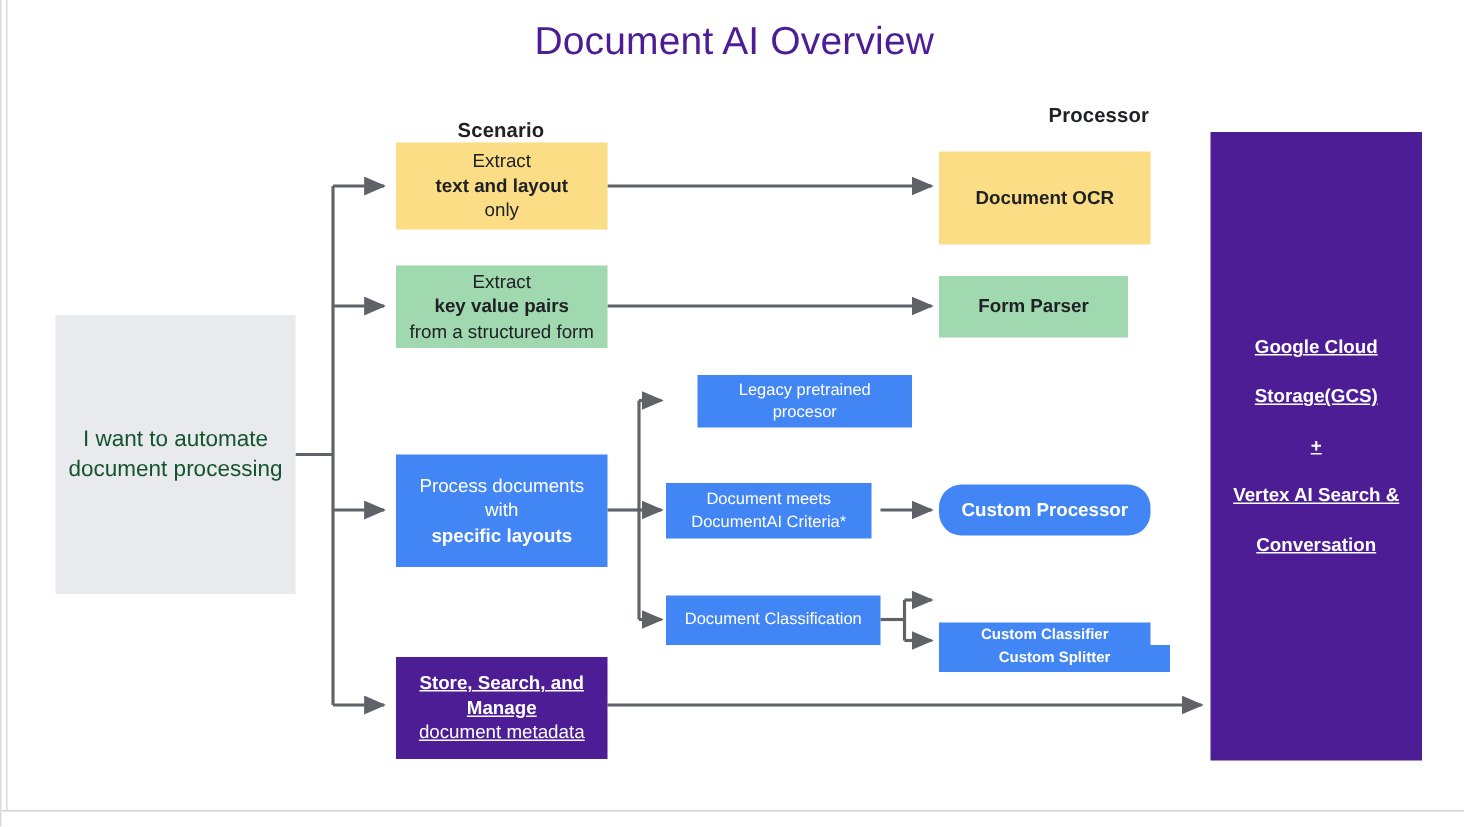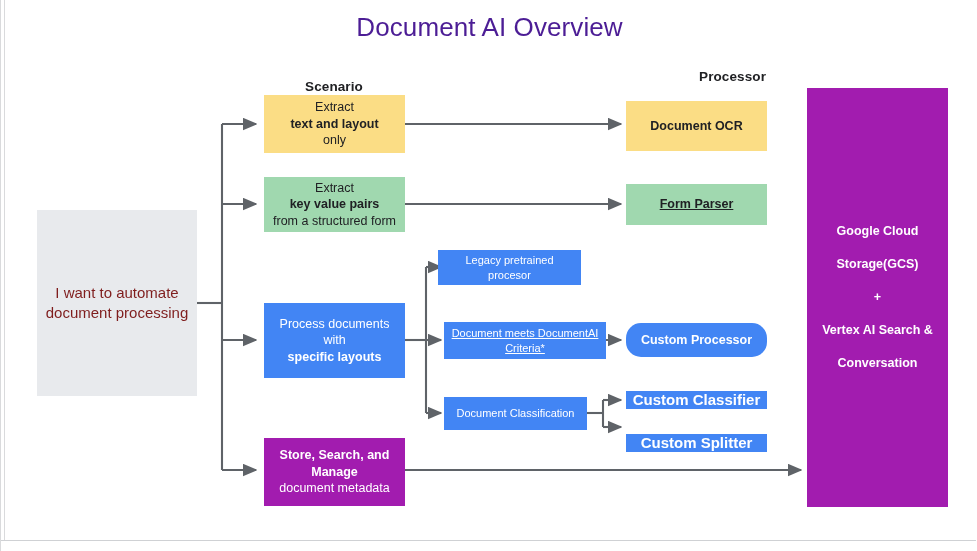--- a/index.html
+++ b/index.html
@@ -67,30 +67,30 @@
     position: absolute;
     box-sizing: border-box;
     display: flex;
     align-items: center;
     text-align: center;
     line-height: 1.32;
     padding: 2px 6px;
   }
   .node span { display: block; width: 100%; }
 
-  .n-grey   { background: #e8eaed; color: #7f1d1d; }
+  .n-grey   { background: #e8eaed; color: #14532d; }
   .n-yellow { background: #fbdd85; color: #202124; }
   .n-green  { background: #a0d8af; color: #202124; }
   .n-blue   { background: #4285f4; color: #ffffff; }
-  .n-dblue  { background: #a21caf; color: #ffffff; }
+  .n-dblue  { background: #4c1d95; color: #ffffff; text-decoration: underline; }
 
   .sz-lg  { font-size: 15px; }
   .sz-md  { font-size: 12.5px; }
   .sz-sm  { font-size: 11px; }
-  .sz-xs  { font-size: 15px; }
+  .sz-xs  { font-size: 10px; margin-top: 24px; }
   .bold   { font-weight: bold; }
 
   
   #wires {
     position: absolute;
     left: 0;
     top: 0;
     width: 977px;
     height: 551px;
     pointer-events: none;
@@ -164,49 +164,49 @@
   </div>
 
   <div class="node n-blue sz-md" style="left:263px; top:303px; width:141px; height:75px;">
     <span><span>Process documents with </span><b>specific layouts</b></span>
   </div>
 
   <div class="node n-dblue sz-md" style="left:263px; top:438px; width:141px; height:68px;">
     <span><b>Store, Search, and Manage</b><span> document metadata</span></span>
   </div>
 
-  <div class="node n-blue sz-sm" style="left:437px; top:250px; width:143px; height:35px;">
+  <div class="node n-blue sz-sm" style="left:464px; top:250px; width:143px; height:35px;">
     <span>Legacy pretrained procesor</span>
   </div>
 
-  <div class="node n-blue sz-sm" style="left:443px; top:322px; width:162px; height:37px;text-decoration:underline;">
+  <div class="node n-blue sz-sm" style="left:443px; top:322px; width:137px; height:37px;">
     <span>Document meets DocumentAI Criteria*</span>
   </div>
 
   <div class="node n-blue sz-sm" style="left:443px; top:397px; width:143px; height:33px;">
     <span>Document Classification</span>
   </div>
 
-  <div class="node n-yellow sz-md bold" style="left:625px; top:101px; width:141px; height:50px;">
+  <div class="node n-yellow sz-md bold" style="left:625px; top:101px; width:141px; height:62px;">
     <span>Document OCR</span>
   </div>
 
-  <div class="node n-green sz-md bold" style="left:625px; top:184px; width:141px; height:41px;text-decoration:underline;">
+  <div class="node n-green sz-md bold" style="left:625px; top:184px; width:126px; height:41px;">
     <span>Form Parser</span>
   </div>
 
   <div class="node n-blue sz-md bold" style="left:625px; top:323px; width:141px; height:34px;border-radius:15px;">
     <span>Custom Processor</span>
   </div>
 
   <div class="node n-blue sz-xs bold" style="left:625px; top:391px; width:141px; height:18px;">
     <span>Custom Classifier</span>
   </div>
 
-  <div class="node n-blue sz-xs bold" style="left:625px; top:434px; width:141px; height:18px;">
+  <div class="node n-blue sz-xs bold" style="left:625px; top:406px; width:154px; height:18px;">
     <span>Custom Splitter</span>
   </div>
 
   <div class="node n-dblue sz-md bold" style="left:806px; top:88px; width:141px; height:419px;">
     <span>
       <span>Google Cloud</span><br>
       <span>Storage(GCS)</span><br>
       <span>+</span><br>
       <span>Vertex AI Search &amp;</span><br>
       <span>Conversation</span>

